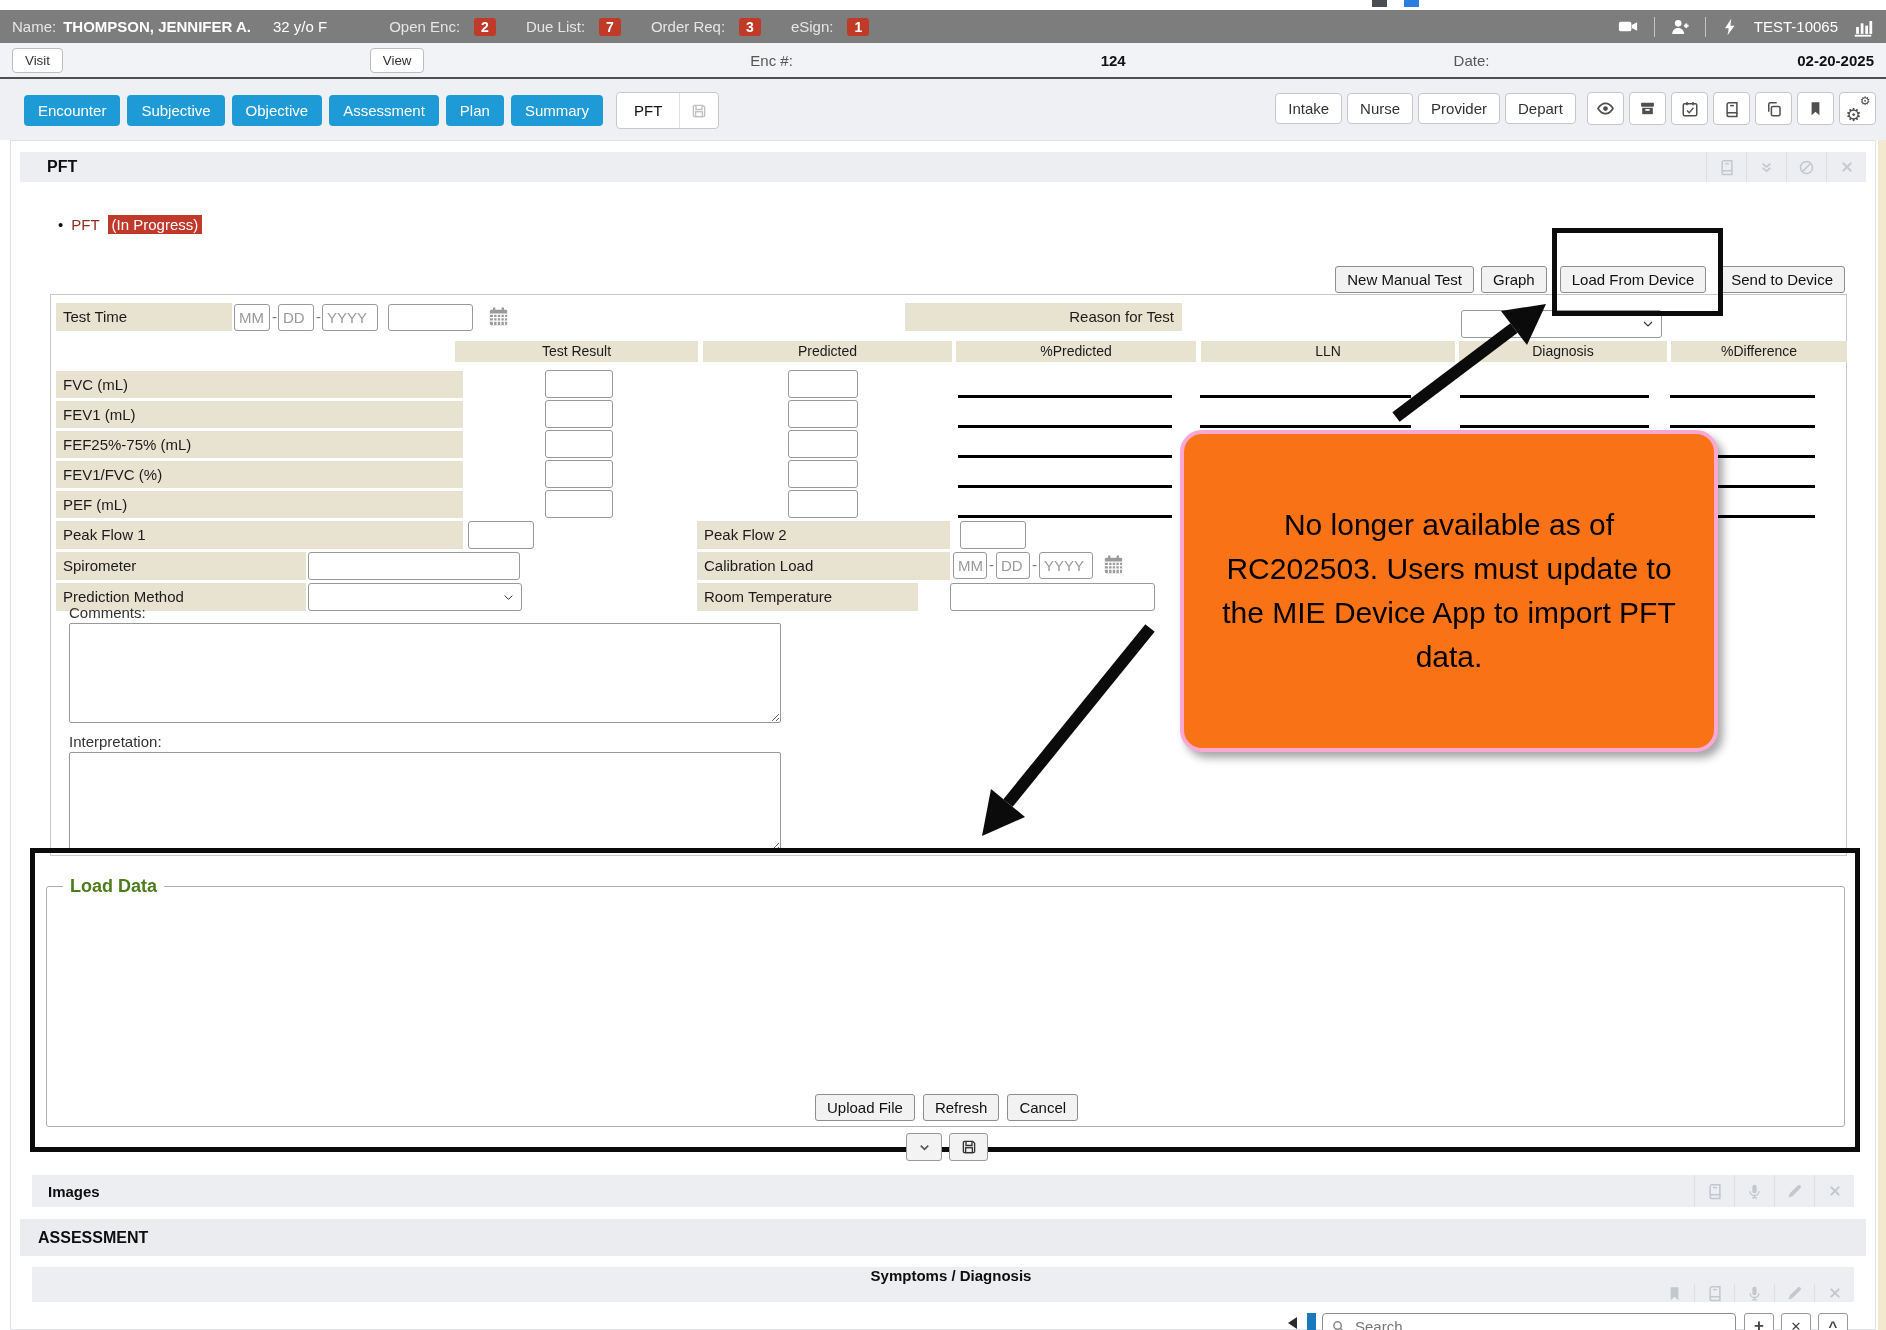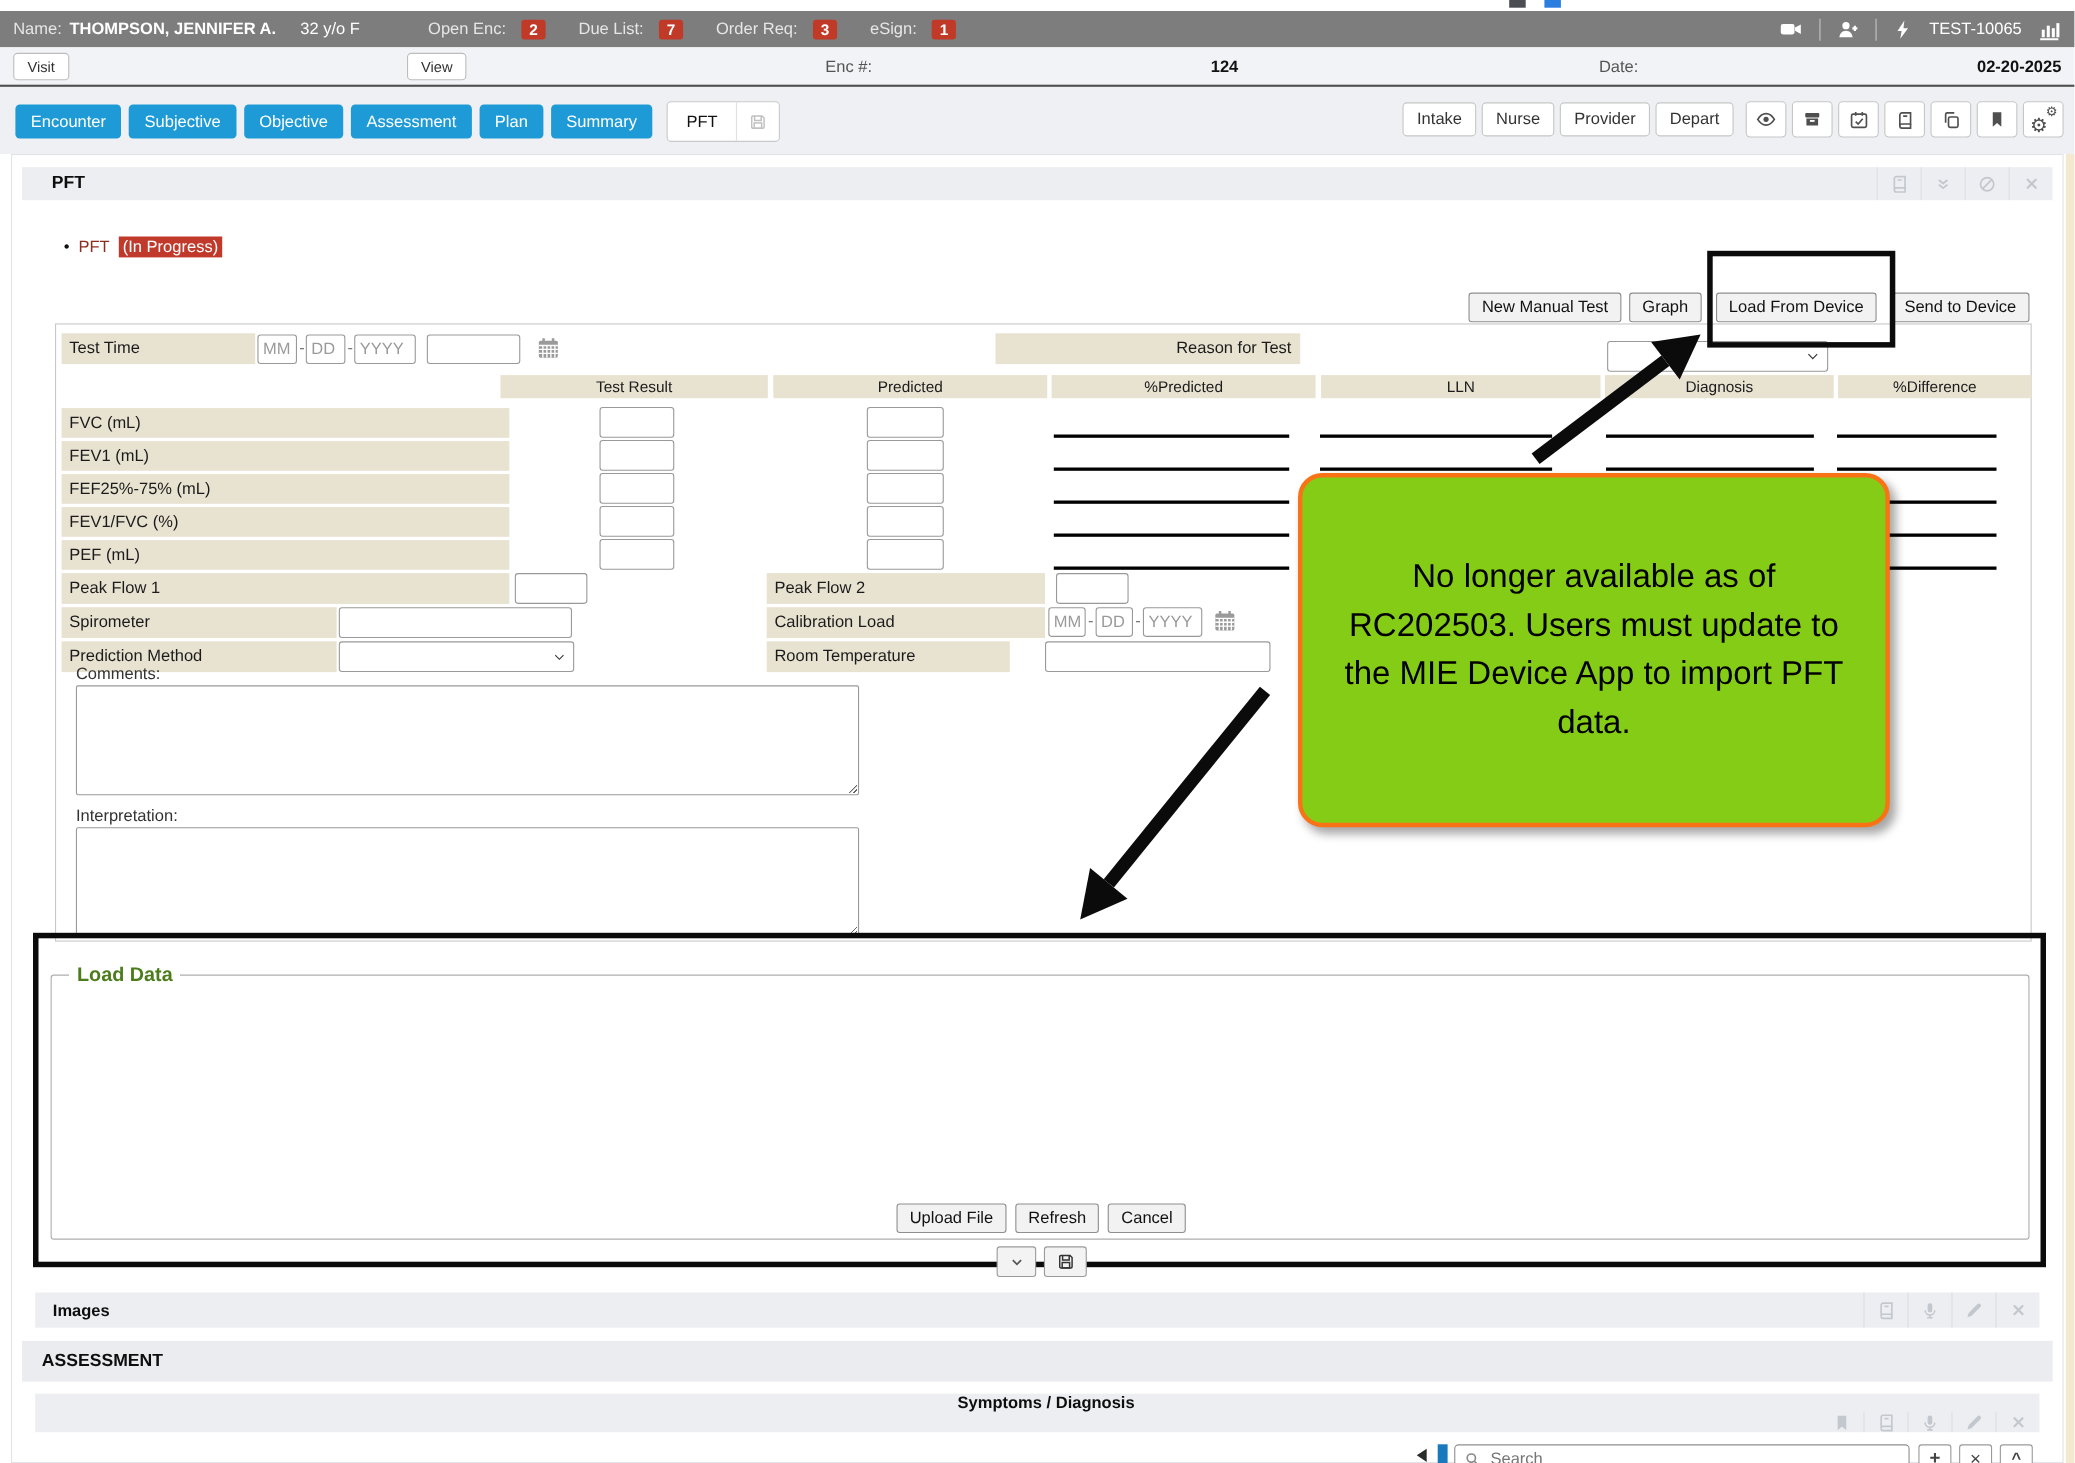--- a/index.html
+++ b/index.html
@@ -41,21 +41,21 @@
   .sel{border:1px solid #999;border-radius:3px;background:#fff;display:flex;align-items:center;
        justify-content:flex-end;padding-right:5px;color:#222;cursor:pointer;}
   textarea.ta{border:1px solid #999;border-radius:2px;resize:both;font-family:inherit;font-size:15px;
        box-sizing:border-box;background:#fff;}
   .abtn{background:#f2f2f2;border:1px solid #8e8e8e;border-radius:3px;font-size:15px;font-family:inherit;
         padding:4px 11px;color:#111;cursor:pointer;white-space:nowrap;}
   .gbtn{background:#f3f3f3;border:1px solid #9a9a9a;border-radius:3px;display:flex;align-items:center;
         justify-content:center;color:#444;cursor:pointer;}
   
   .annrect{border:5px solid #0b0b0b;background:transparent;z-index:6;pointer-events:none;}
-  .callout{background:#84cc16;border:4px solid #f97316;border-radius:22px;z-index:7;
+  .callout{background:#f97316;border:4px solid #f9a8d4;border-radius:22px;z-index:7;
            box-shadow:5px 6px 9px rgba(0,0,0,0.35);display:flex;align-items:center;justify-content:center;}
   .callout .ct{font-size:30px;line-height:44px;color:#000;text-align:center;padding:0 26px;}
   .legendtxt{color:#4c7c1b;font-weight:bold;font-size:18px;}
   fieldset.ld{border:1px solid #aeaeae;border-radius:3px;margin:0;padding:0;background:#fff;}
   fieldset.ld legend{margin-left:16px;padding:0 7px;}
   .gears{position:relative;width:22px;height:22px;font-family:"DejaVu Sans",sans-serif;color:#4f4f4f;}
   .gears .g1{position:absolute;left:-1px;bottom:-4px;font-size:18px;line-height:18px;}
   .gears .g2{position:absolute;right:-2px;top:-3px;font-size:12px;line-height:12px;}
   .divider{width:1px;height:20px;background:rgba(255,255,255,.55);}
   .tri-left{width:0;height:0;border-top:6px solid transparent;border-bottom:6px solid transparent;
@@ -213,21 +213,21 @@
 <div class="abs encbar flex" style="left:0;top:43px;width:1886px;height:36px;padding:0 12px;">
   <button class="wsbtn">Visit</button>
   <button class="wsbtn" style="margin-left:5px;">View</button>
   <span style="margin-left:24px;color:#555;">Enc #:</span>
   <span style="margin-left:6px;font-weight:bold;color:#111;">124</span>
   <span style="margin-left:26px;color:#555;">Date:</span>
   <span style="margin-left:6px;font-weight:bold;color:#111;">02-20-2025</span>
 </div>
 
 <div class="abs navbar" style="left:0;top:79px;width:1886px;height:61px;">
-  <div class="abs flex" style="left:14px;top:13px;gap:7px;">
+  <div class="abs flex" style="left:24px;top:13px;gap:7px;">
     <button class="bluebtn">Encounter</button>
     <button class="bluebtn">Subjective</button>
     <button class="bluebtn">Objective</button>
     <button class="bluebtn">Assessment</button>
     <button class="bluebtn">Plan</button>
     <button class="bluebtn">Summary</button>
     <span class="flex" style="margin-left:6px;background:#fff;border:1px solid #c9c9c9;border-radius:4px;height:35px;">
       <span style="padding:0 17px;color:#111;">PFT</span>
       <span style="width:1px;height:100%;background:#e0e0e0;"></span>
       <span style="padding:0 10px;color:#c0c0c0;">

